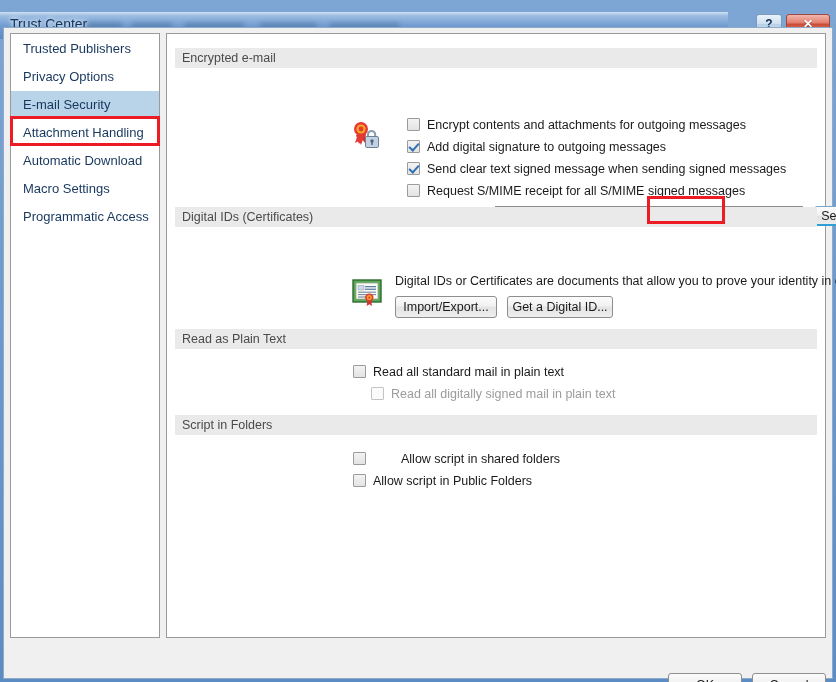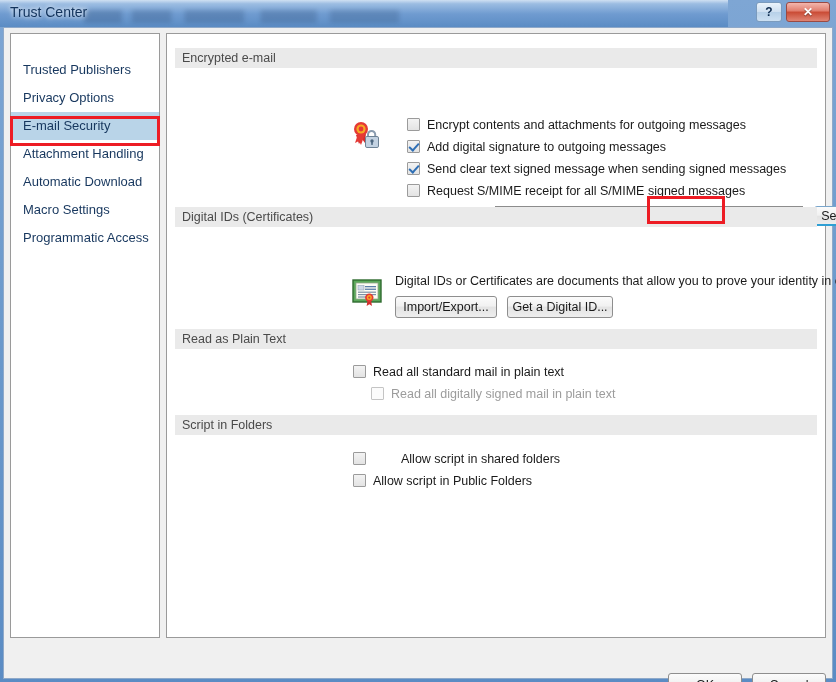--- a/index.html
+++ b/index.html
@@ -31,21 +31,21 @@
     width: 830px;
     height: 652px;
     background: #f0f0f0;
     border: 1px solid #8fa9c9;
     box-sizing: border-box;
   }
 
   
   #titlebar {
     position: absolute;
-    left: 0; top: 0;
+    left: 0; top: 12px;
     width: 728px;
     height: 27px;
     background: linear-gradient(to bottom, #cfe0f2 0%, #9cbde2 14%, #6f9bd0 52%, #5b8cc4 100%);
   }
   
   #glass-bleed {
     position: absolute;
     left: 84px; top: 10px;
     width: 330px;
     height: 13px;
@@ -114,21 +114,21 @@
 
   
   #sidebar {
     position: absolute;
     left: 6px; top: 5px;
     width: 150px;
     height: 605px;
     background: #ffffff;
     border: 1px solid #9a9a9a;
     box-sizing: border-box;
-    padding-top: 22px;
+    padding-top: 1px;
   }
   .nav-item {
     height: 28px;
     line-height: 28px;
     padding-left: 12px;
     font-size: 13px;
     color: #17375e;
     white-space: nowrap;
     cursor: default;
     box-sizing: border-box;

